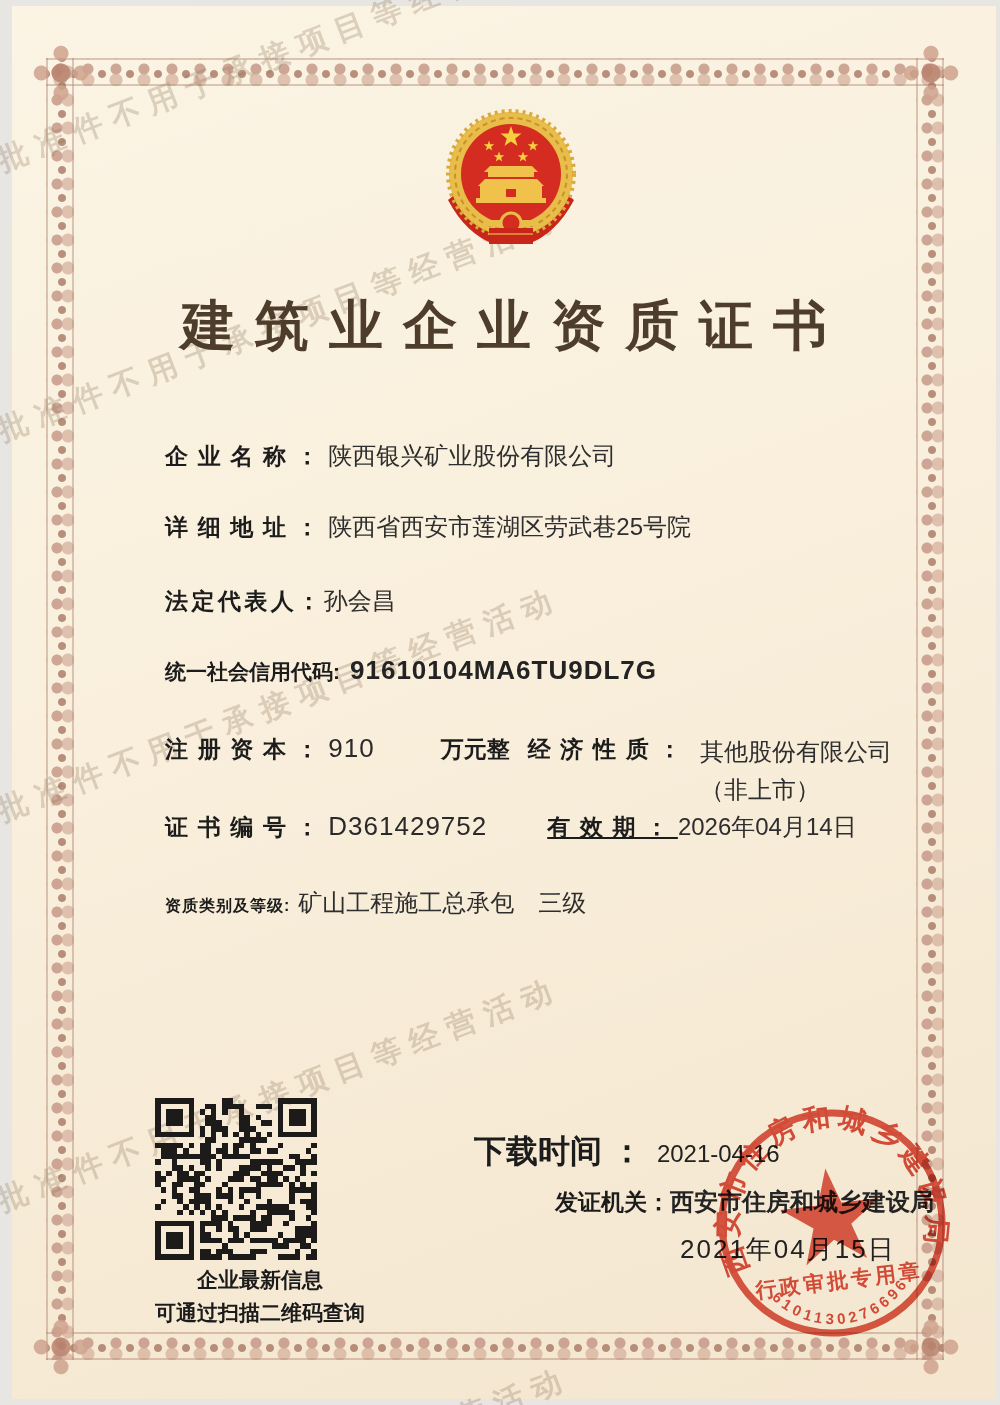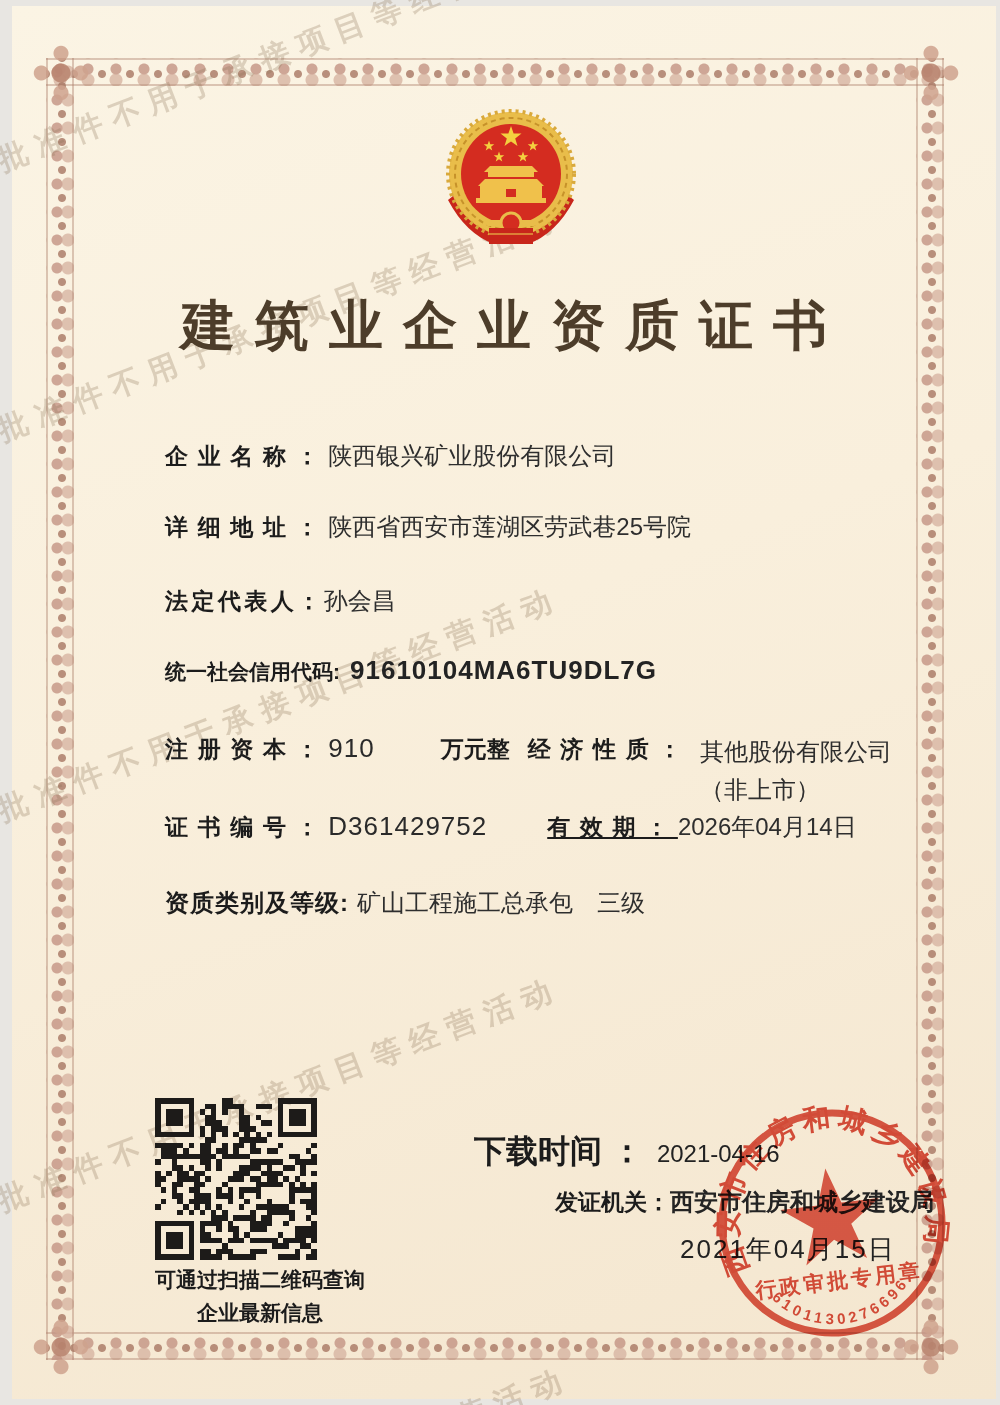--- a/index.html
+++ b/index.html
@@ -87,21 +87,21 @@
   .credit-lbl { font-size:21px; letter-spacing:0; }
   .credit-val { font-size:26px; font-weight:600; letter-spacing:1px; margin-left:10px; color:#232323; }
   .num-val { font-size:26px; font-weight:500; letter-spacing:1px; color:#2a2a2a; }
   .cap-val  { margin-right:66px; }
   .cap-unit { margin-right:18px; }
   .econ-val {
     display:inline-block; width:238px; white-space:normal; word-break:break-all;
     vertical-align:top; line-height:1.6;margin-left:9px;
   }
   .valid-lbl { margin-left:60px;text-decoration:underline; }
-  .cat-lbl { font-size:24px; letter-spacing:1px;text-align:center; }
+  .cat-lbl { font-size:16px; letter-spacing:1px;text-align:center; }
   .cat-val { margin-left:8px; }
   
   .qr-wrap { position:absolute; left:143px; top:1092px; z-index:4; }
   .qr-captions { position:absolute; left:108px; top:1258px; width:280px; text-align:center; z-index:4; }
   .qr-cap { font-size:21px; font-weight:700; color:#1b1b1b; line-height:1.55; }
   
   .foot-line { position:absolute; z-index:4; white-space:nowrap; color:#222; }
   .download { left:462px; top:1124px; font-size:24px; font-weight:500; }
   .download .lbl { font-size:32px; }
   .issuer   { left:543px; top:1180px; font-size:24px; }
@@ -622,22 +622,22 @@
             <rect x="17" y="28" width="1" height="1"></rect>
             <rect x="22" y="28" width="1" height="1"></rect>
             <rect x="23" y="28" width="1" height="1"></rect>
             <rect x="24" y="28" width="1" height="1"></rect>
             <rect x="25" y="28" width="1" height="1"></rect>
             <rect x="27" y="28" width="1" height="1"></rect>
             <rect x="28" y="28" width="1" height="1"></rect>
           </g>
         </svg></div>
     <div class="qr-captions">
+      <div class="qr-cap">企业最新信息</div>
       <div class="qr-cap">可通过扫描二维码查询</div>
-      <div class="qr-cap">企业最新信息</div>
     </div>
 
     <div class="foot-line download">
       <span class="lbl">下载时间 ：</span><span class="gap"></span><span>2021-04-16</span>
     </div>
     <div class="foot-line issuer">
       <span class="lbl">发证机关：</span><span class="val">西安市住房和城乡建设局</span>
     </div>
     <div class="foot-line issue-date">2021年04月15日</div>
 

